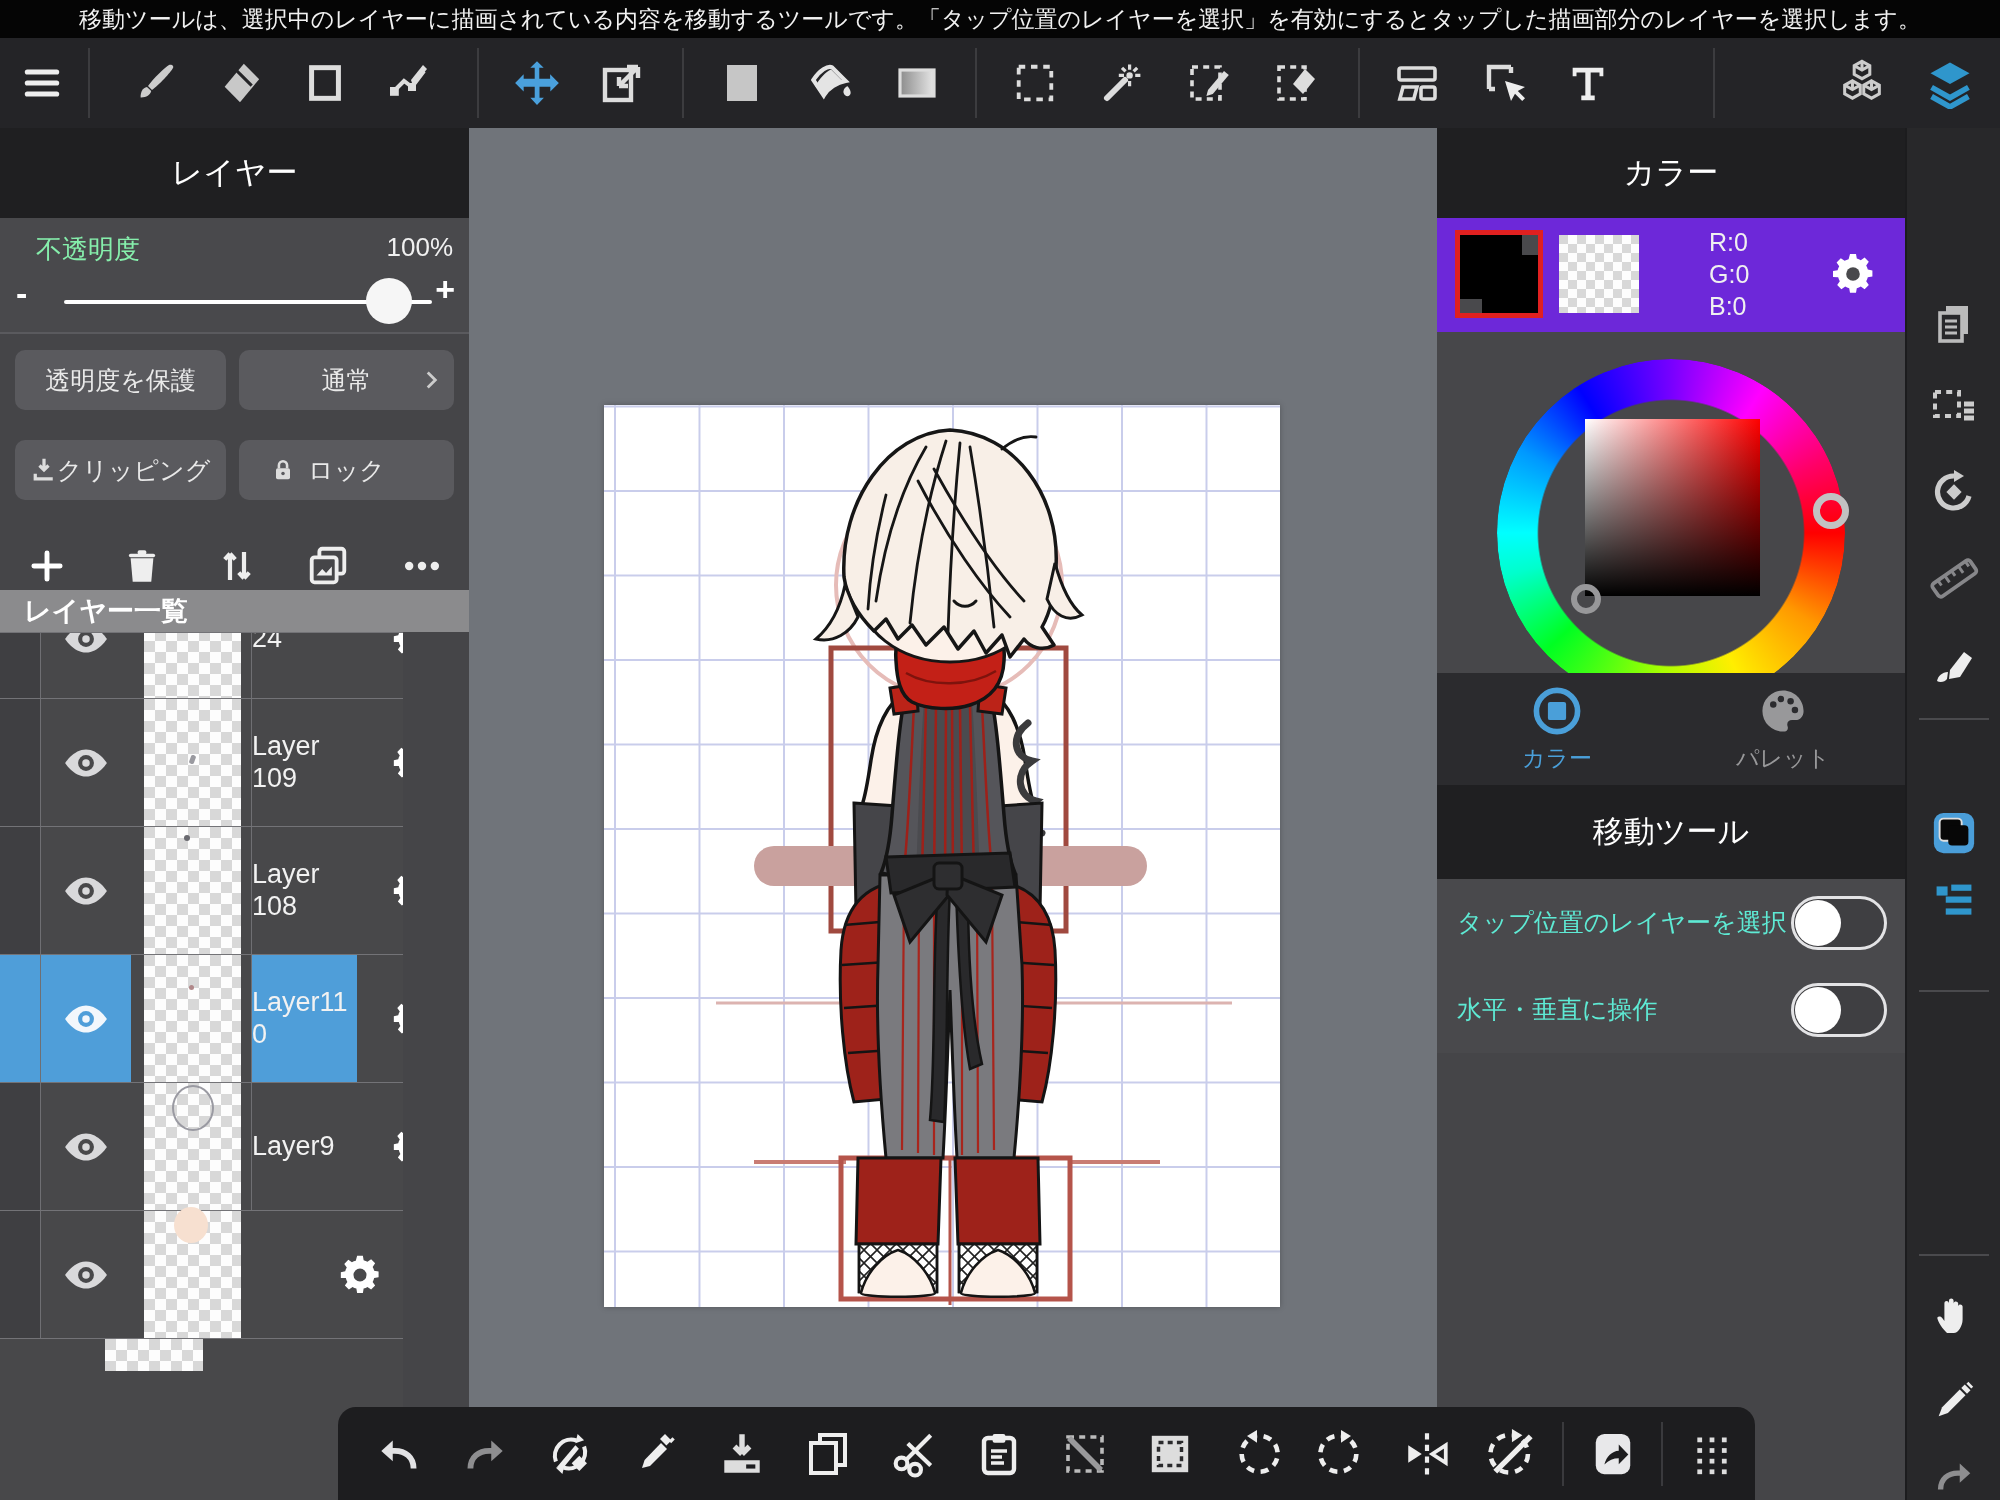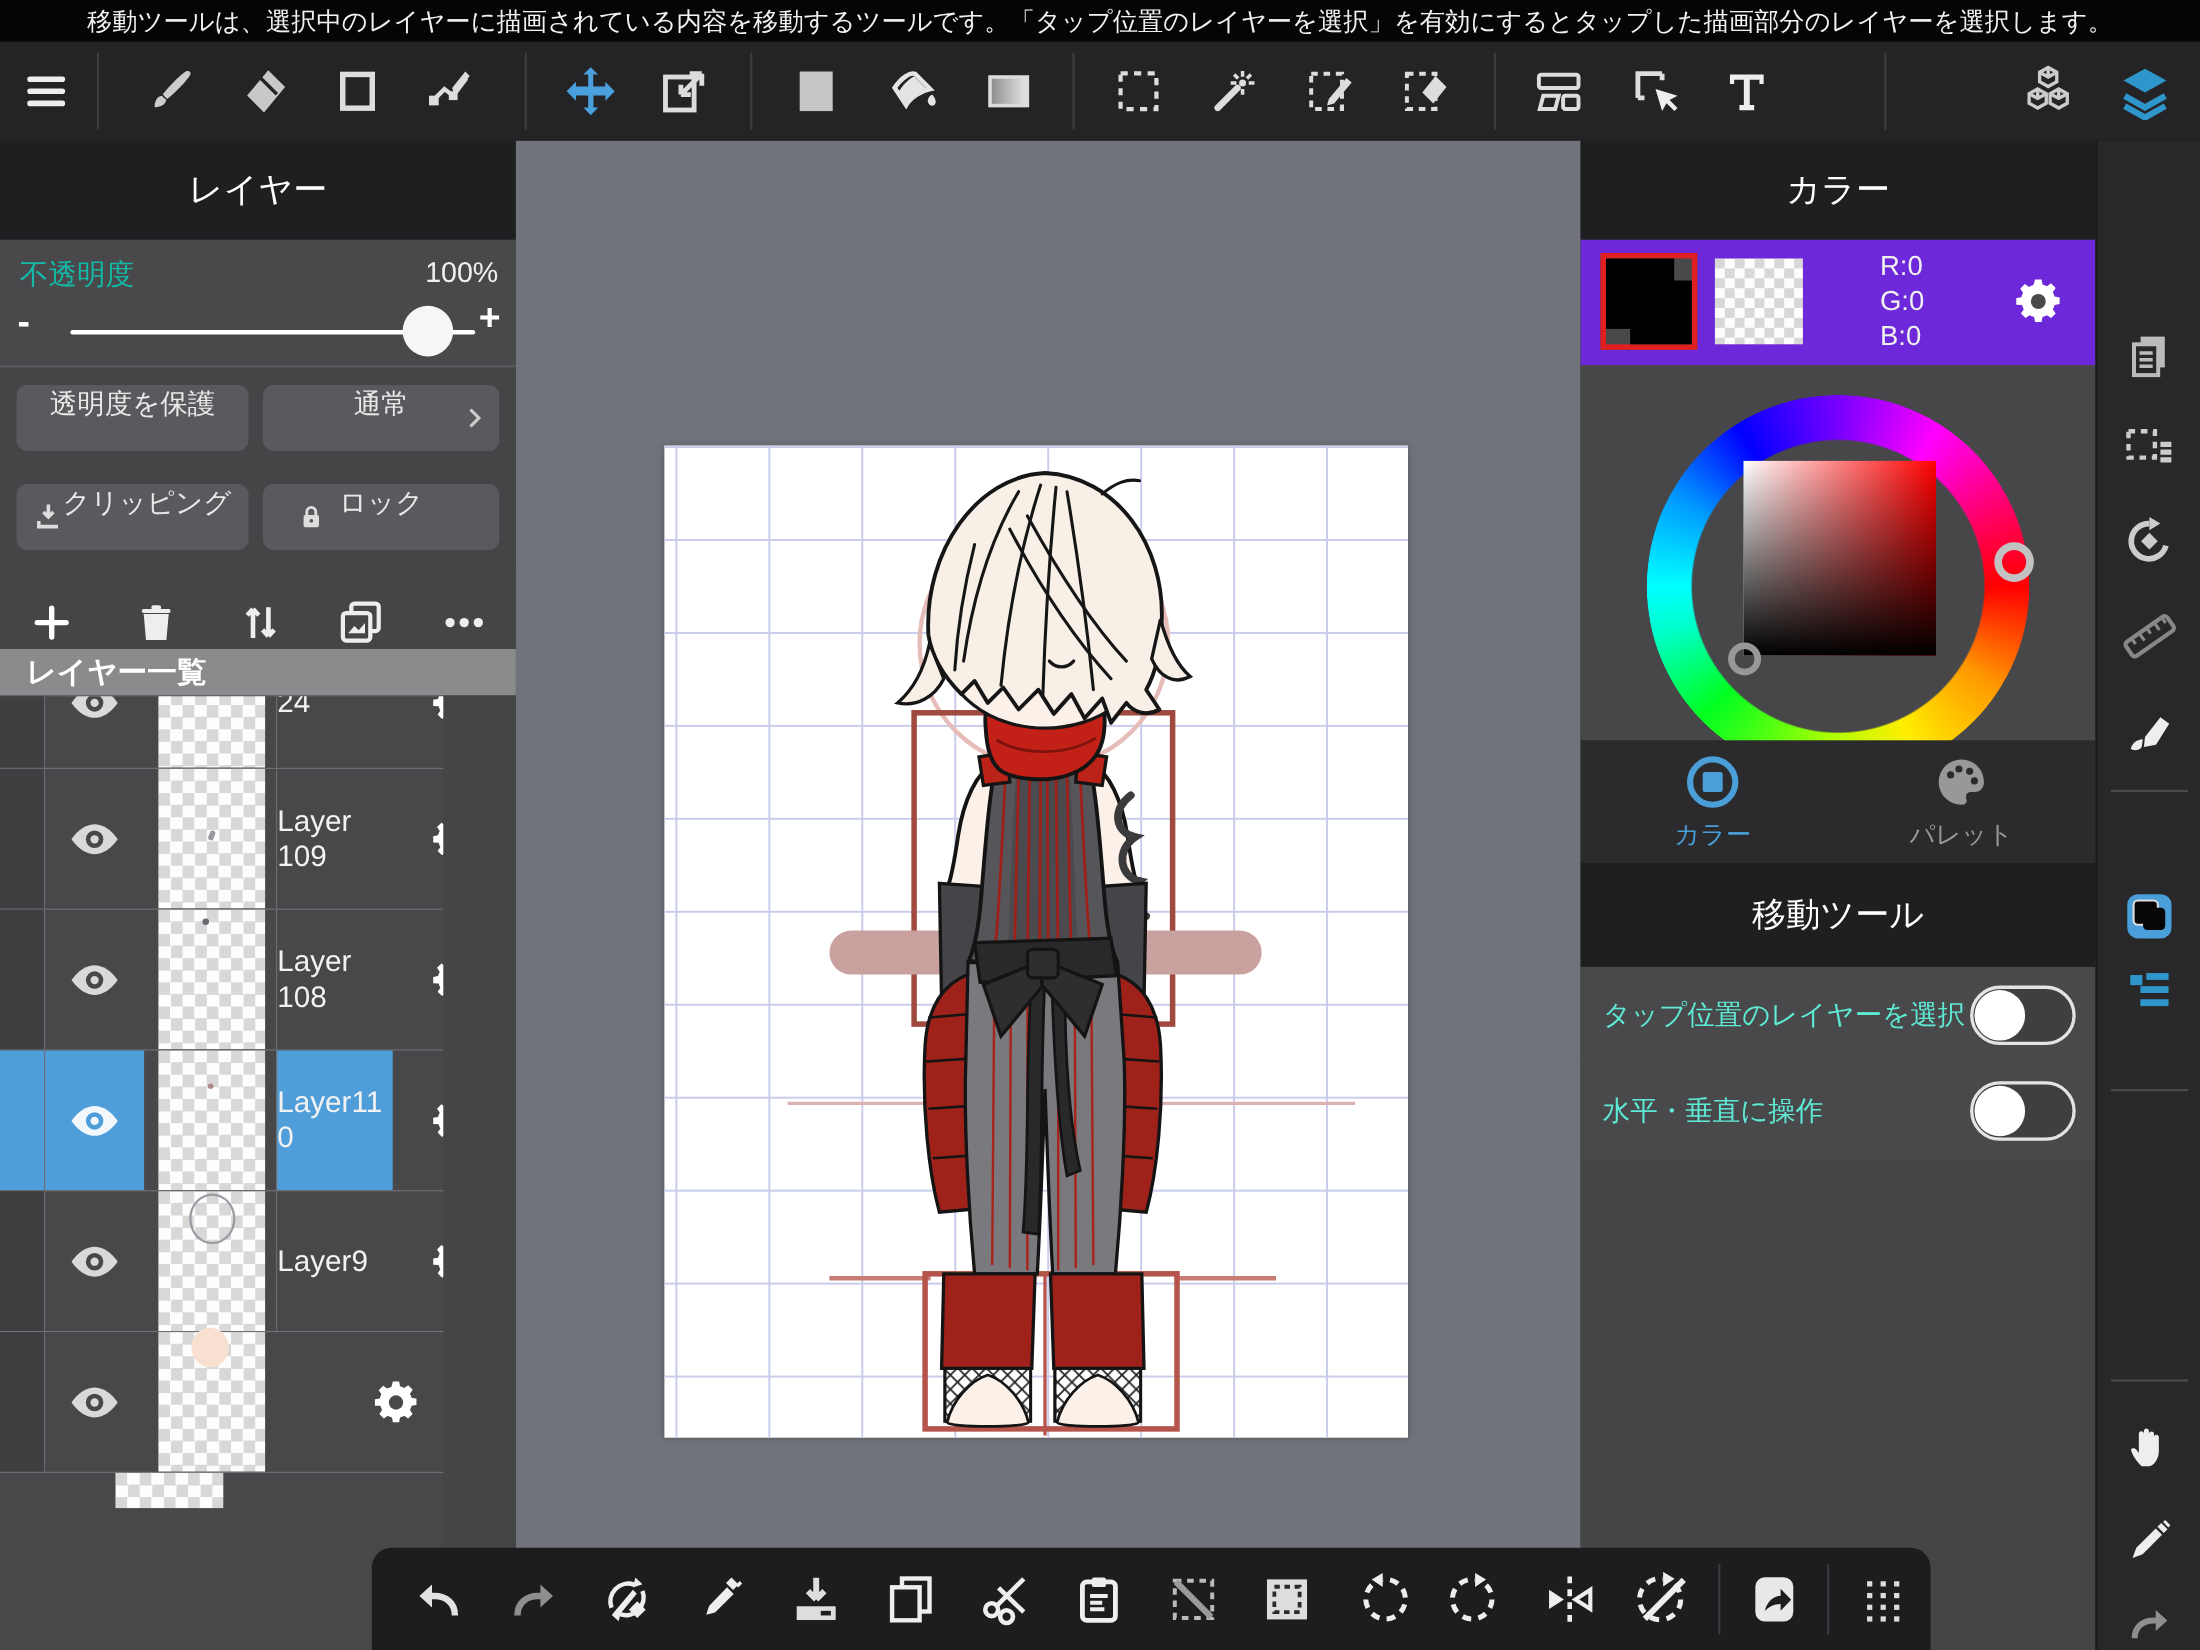--- a/index.html
+++ b/index.html
@@ -16,30 +16,30 @@
   
   #toolbar{left:0;top:38px;width:2000px;height:90px;background:#242427;border-bottom:1px solid #111}
   .tbtn{position:absolute;top:19px;width:52px;height:52px;display:flex;align-items:center;justify-content:center}
   .tdiv{position:absolute;top:10px;width:2px;height:70px;background:#3c3c3f}
 
   
   #left{left:0;top:128px;width:469px;height:1372px;background:#454548}
   .phead{background:#1f1f21;color:#fff;font-size:31px;display:flex;align-items:center;justify-content:center}
   #lp-head{left:0;top:0;width:469px;height:90px}
   #lp-opacity{left:0;top:90px;width:469px;height:114px;background:#49494c;border-bottom:2px solid #5a5a5e}
-  #lp-op-label{left:18px;top:14px;font-size:26px;color:#14b8a6}
+  #lp-op-label{left:36px;top:14px;font-size:26px;color:#86efac}
   #lp-op-value{right:16px;top:14px;font-size:26px;color:#f0f0f0}
   #lp-minus{left:16px;top:56px;font-size:34px;font-weight:bold;color:#fff}
   #lp-plus{right:14px;top:52px;font-size:34px;font-weight:bold;color:#fff}
   #lp-track{left:64px;top:82px;width:368px;height:4px;background:#fff;border-radius:2px}
   #lp-knob{left:366px;top:60px;width:46px;height:46px;border-radius:50%;background:#f6f6f6}
   #lp-btnrow1,#lp-btnrow2{left:0;width:469px;height:90px}
   #lp-btnrow1{top:206px}#lp-btnrow2{top:296px;border-bottom:2px solid #5a5a5e;height:94px}
   .pbtn{position:absolute;top:16px;height:60px;background:#5a5a5e;border-radius:10px;
-        display:flex;justify-content:center;font-size:25px;color:#e9e9e9}
+        display:flex;align-items:center;justify-content:center;font-size:25px;color:#e9e9e9}
   #lp-actions{left:0;top:390px;width:469px;height:96px;background:#454548}
   .act{position:absolute;top:22px;width:52px;height:52px;display:flex;align-items:center;justify-content:center}
   #lp-listbar{left:0;top:462px;width:469px;height:42px;background:#8b8b8d;color:#fff;
               font-size:27px;font-weight:bold;display:flex;align-items:center;padding-left:24px;box-sizing:border-box}
   
   #lp-list{left:0;top:504px;width:403px;height:868px;overflow:hidden;background:#48484a}
   .lrow{position:relative;width:469px;border-top:1px solid #737377;display:flex;background:#48484a}
   .lrow .indent{width:40px;border-right:1px solid #6f6f73;background:#3f3f42}
   .lrow .eyec{width:90px;display:flex;align-items:center;justify-content:center;color:#d9d9db}
   .lrow .thumbc{width:120px;position:relative}

